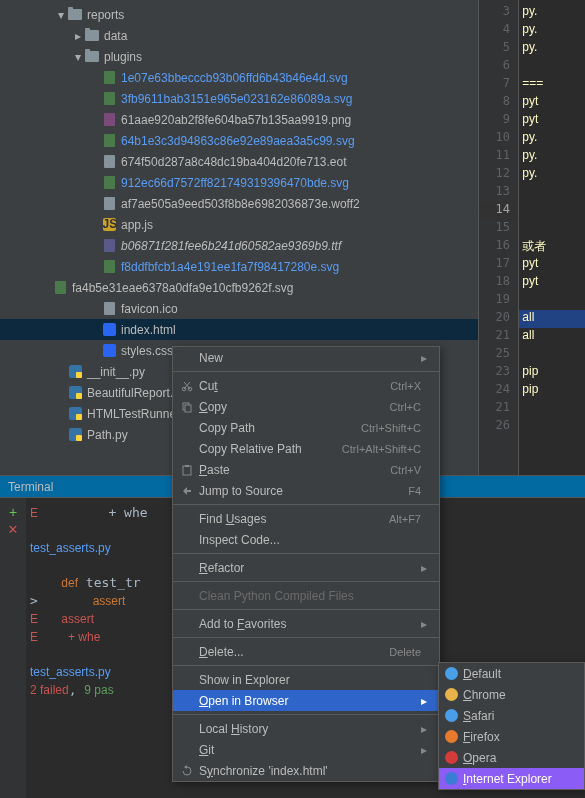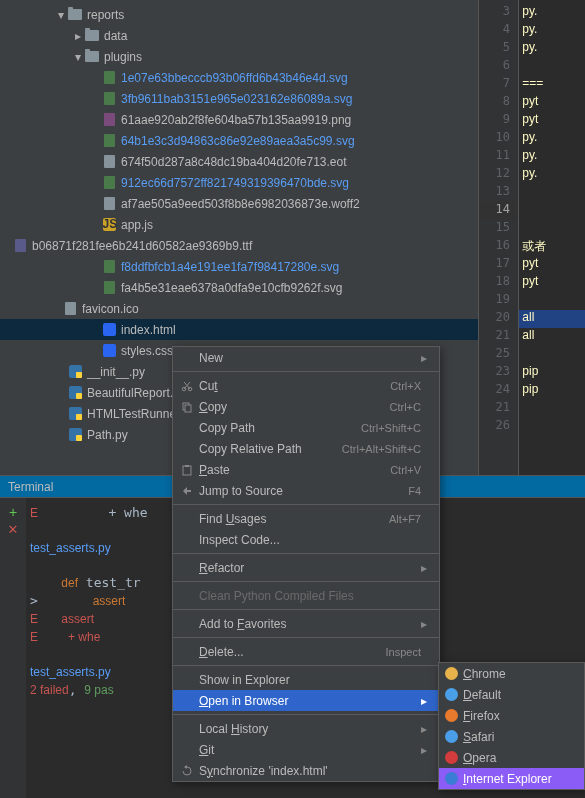--- a/index.html
+++ b/index.html
@@ -138,42 +138,42 @@
             </span>
             <span class="lbl">af7ae505a9eed503f8b8e6982036873e.woff2</span>
           </div>
           <div class="row" style="padding-left: 89px;">
             <span class="arrow"></span>
             <span class="ico">
               <span class="js-ico">JS</span>
             </span>
             <span class="lbl">app.js</span>
           </div>
-          <div class="row" style="">
+          <div class="row" style="padding-left: 89px; font-style: italic;">
             <span class="arrow"></span>
             <span class="ico">
               <span class="ttf-ico"></span>
             </span>
             <span class="lbl">b06871f281fee6b241d60582ae9369b9.ttf</span>
           </div>
           <div class="row" style="padding-left: 89px;">
             <span class="arrow"></span>
             <span class="ico">
               <span class="svg-ico"></span>
             </span>
             <span class="lbl lk">f8ddfbfcb1a4e191ee1fa7f98417280e.svg</span>
           </div>
-          <div class="row" style="padding-left: 89px;">
+          <div class="row" style="padding-left: 40px;">
             <span class="arrow"></span>
             <span class="ico">
               <span class="svg-ico"></span>
             </span>
             <span class="lbl">fa4b5e31eae6378a0dfa9e10cfb9262f.svg</span>
           </div>
-          <div class="row" style="padding-left: 50px;">
+          <div class="row" style="padding-left: 89px;">
             <span class="arrow"></span>
             <span class="ico">
               <span class="file-ico"></span>
             </span>
             <span class="lbl">favicon.ico</span>
           </div>
         </div>
       <div class="row sel" style="padding-left:89px">
           <span class="arrow"></span>
           <span class="ico">
@@ -392,21 +392,21 @@
     <div class="mi">
       <span class="mico"></span>
       <span class="mlbl">Add to <span class="und">F</span>avorites</span>
       <span class="msc"></span>
       <span class="marr">▸</span>
     </div>
     <div class="sep"></div>
     <div class="mi">
       <span class="mico"></span>
       <span class="mlbl"><span class="und">D</span>elete...</span>
-      <span class="msc">Inspect</span>
+      <span class="msc">Delete</span>
       <span class="marr"></span>
     </div>
     <div class="sep"></div>
     <div class="mi">
       <span class="mico"></span>
       <span class="mlbl">Show in Explorer</span>
       <span class="msc"></span>
       <span class="marr"></span>
     </div>
     <div class="mi hl">
@@ -436,44 +436,44 @@
         </svg>
       </span>
       <span class="mlbl">S<span class="und">y</span>nchronize 'index.html'</span>
       <span class="msc"></span>
       <span class="marr"></span>
     </div>
   </div>
 <div class="submenu" id="submenu">
     <div class="mi">
       <span class="bico">
+        <span class="circ" style="background:#4aa0e8"></span>
+      </span>
+      <span class="blbl"><span class="und">D</span>efault</span>
+    </div>
+    <div class="mi">
+      <span class="bico">
         <span class="circ" style="background:#e8b24a"></span>
       </span>
       <span class="blbl"><span class="und">C</span>hrome</span>
     </div>
     <div class="mi">
       <span class="bico">
-        <span class="circ" style="background:#4aa0e8"></span>
-      </span>
-      <span class="blbl"><span class="und">D</span>efault</span>
+        <span class="circ" style="background:#4a9ee8"></span>
+      </span>
+      <span class="blbl"><span class="und">S</span>afari</span>
     </div>
     <div class="mi">
       <span class="bico">
         <span class="circ" style="background:#e87a2e"></span>
       </span>
       <span class="blbl"><span class="und">F</span>irefox</span>
     </div>
     <div class="mi">
       <span class="bico">
-        <span class="circ" style="background:#4a9ee8"></span>
-      </span>
-      <span class="blbl"><span class="und">S</span>afari</span>
-    </div>
-    <div class="mi">
-      <span class="bico">
         <span class="circ" style="background:#d43b3b"></span>
       </span>
       <span class="blbl"><span class="und">O</span>pera</span>
     </div>
     <div class="mi hl">
       <span class="bico">
         <span class="circ" style="background:#3b7dd4"></span>
       </span>
       <span class="blbl"><span class="und">I</span>nternet Explorer</span>
     </div>

